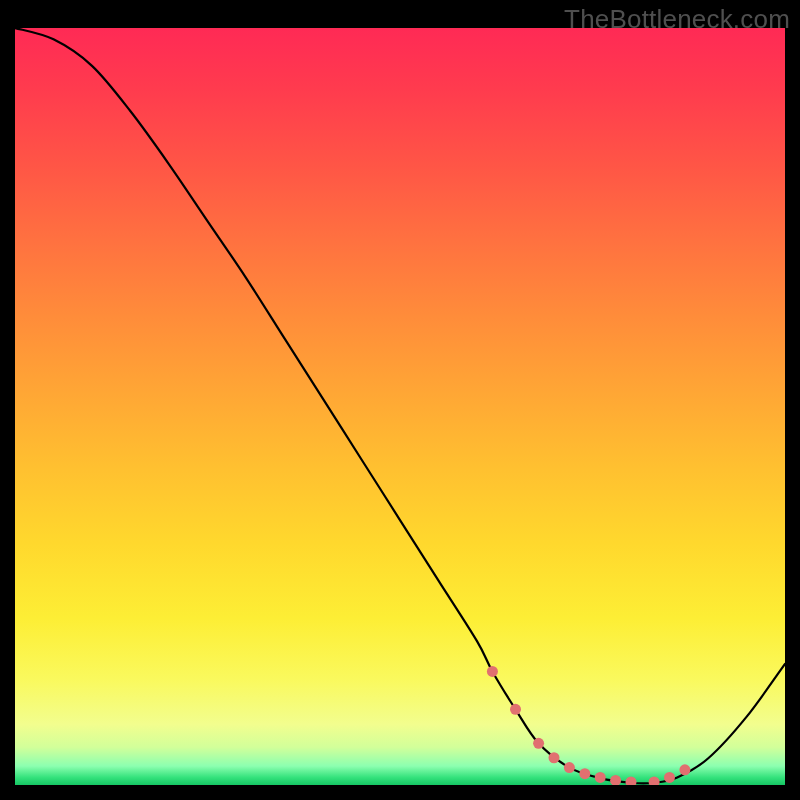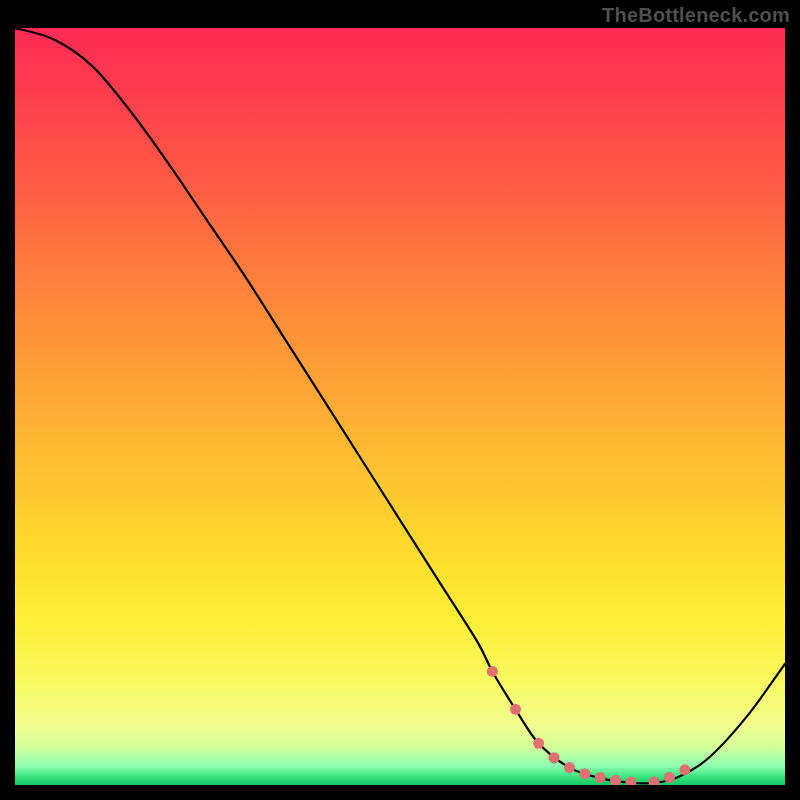--- a/index.html
+++ b/index.html
@@ -15,22 +15,22 @@
     position: relative;
     width: 800px;
     height: 800px;
     background: #000;
   }
   .watermark {
     position: absolute;
     top: 4px;
     right: 10px;
     color: #4f4f4f;
-    font-size: 20px;
-    font-weight: 700;
+    font-size: 26px;
+    font-weight: 400;
     letter-spacing: 0.2px;
     z-index: 5;
   }
   .plot {
     position: absolute;
     left: 15px;
     top: 28px;
     width: 770px;
     height: 757px;
     background: linear-gradient(

